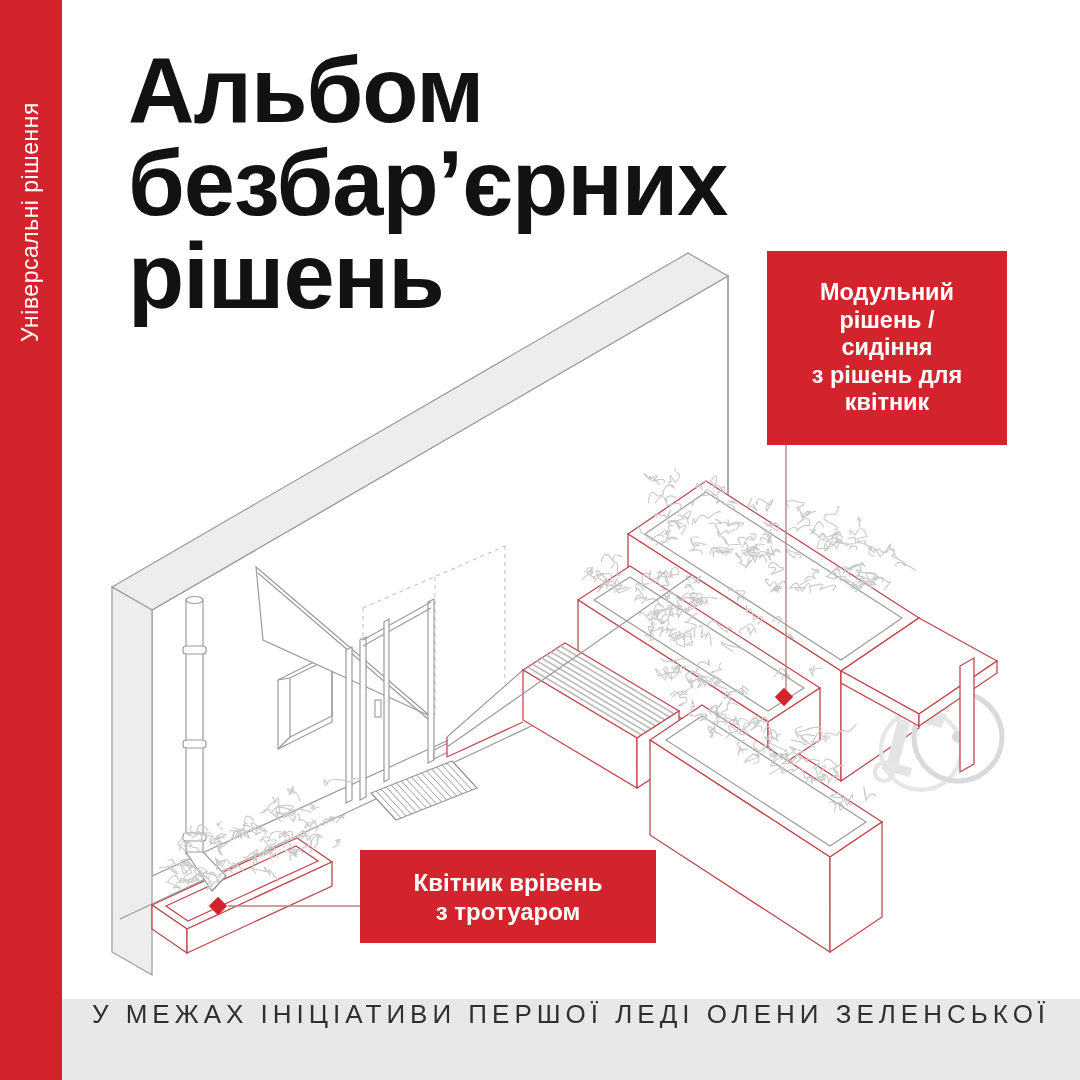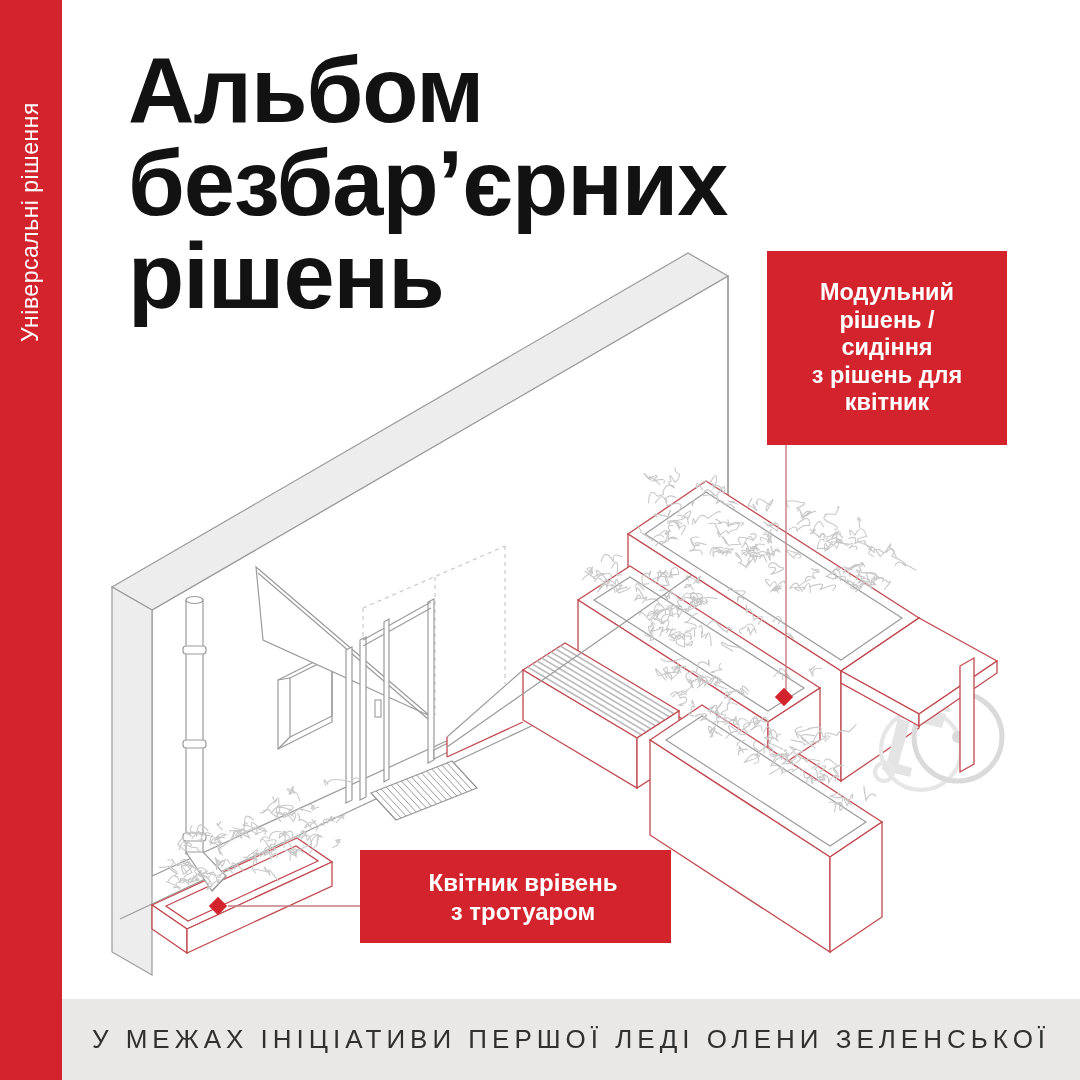--- a/index.html
+++ b/index.html
@@ -11,24 +11,24 @@
   .sidebar-label{position:absolute;left:17px;top:342px;transform:rotate(-90deg);transform-origin:0 0;
     width:300px;color:#fff;font-size:23px;font-weight:500;letter-spacing:.5px;white-space:nowrap;}
 
   .title{position:absolute;left:128px;top:44px;color:var(--title-text,#121212);
     font-size:92px;line-height:93px;font-weight:700;letter-spacing:-1px;}
 
   .callout{position:absolute;background:var(--accent-red,#d3242e);color:#fff;
     display:flex;flex-direction:column;align-items:center;justify-content:center;
     text-align:center;font-weight:600;}
   .callout-1{left:767px;top:251px;width:240px;height:194px;font-size:23.5px;line-height:27.5px;}
-  .callout-2{left:360px;top:850px;width:296px;height:93px;font-size:24px;line-height:29px;padding-left:15px;}
+  .callout-2{left:360px;top:850px;width:296px;height:93px;font-size:24px;line-height:29px;}
 
   .footer{position:absolute;left:62px;top:999px;width:1018px;height:81px;background:var(--footer-bg,#e9e8e6);
-    display:flex;align-items:center;justify-content:center;}
+    display:flex;align-items:flex-start;justify-content:center;}
   .footer-text{font-size:26px;letter-spacing:5px;color:var(--footer-text,#303030);white-space:nowrap;font-weight:400;}
 
   
   .ln{stroke:var(--drawing-line,#9b9b9b);stroke-width:1.2;fill:none;}
   .lnf{stroke:var(--drawing-line,#9b9b9b);stroke-width:1.2;fill:#ffffff;}
   .band{stroke:var(--drawing-line,#9b9b9b);stroke-width:1.2;fill:#ededed;}
   .red{stroke:var(--planter-outline,#c2494f);stroke-width:1.3;fill:none;}
   .redf{stroke:var(--planter-outline,#c2494f);stroke-width:1.3;fill:#ffffff;}
   .dash{stroke:#c4c4c4;stroke-width:1.1;fill:none;stroke-dasharray:4 4;}
   .slat{stroke:#bdbdbd;stroke-width:1.6;fill:none;}

